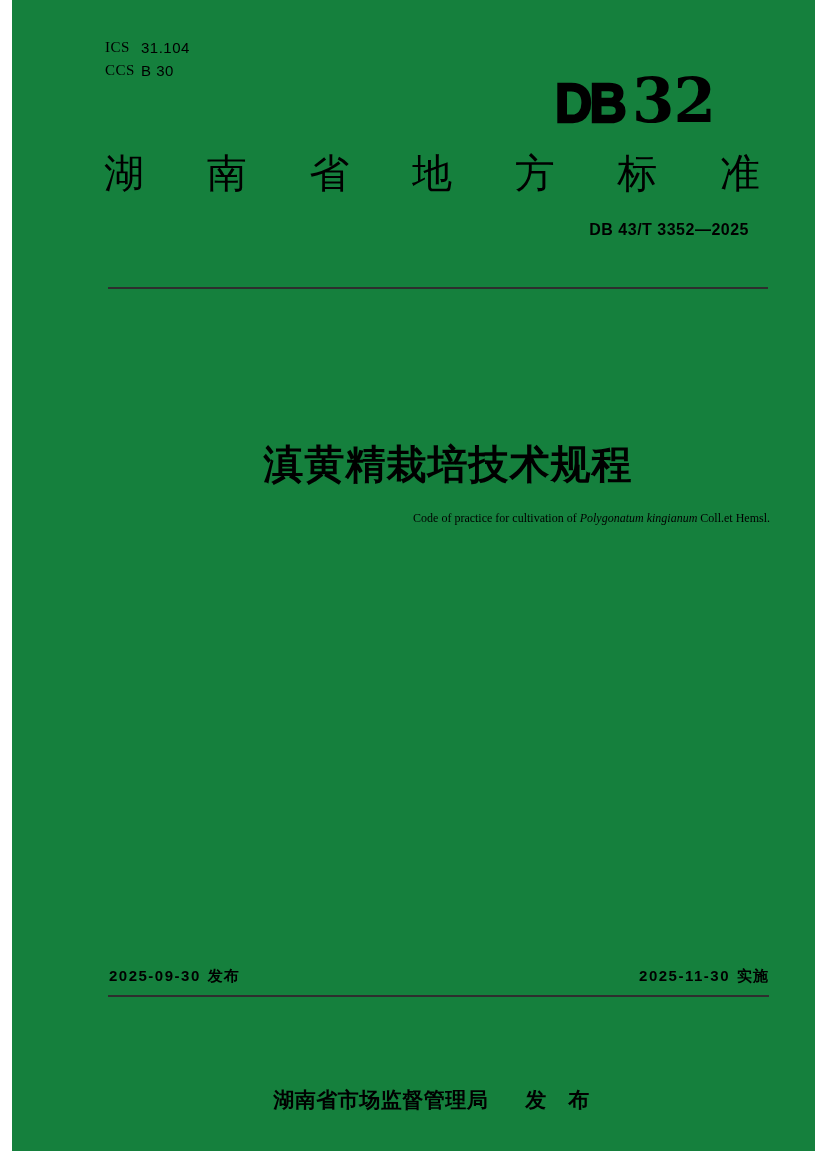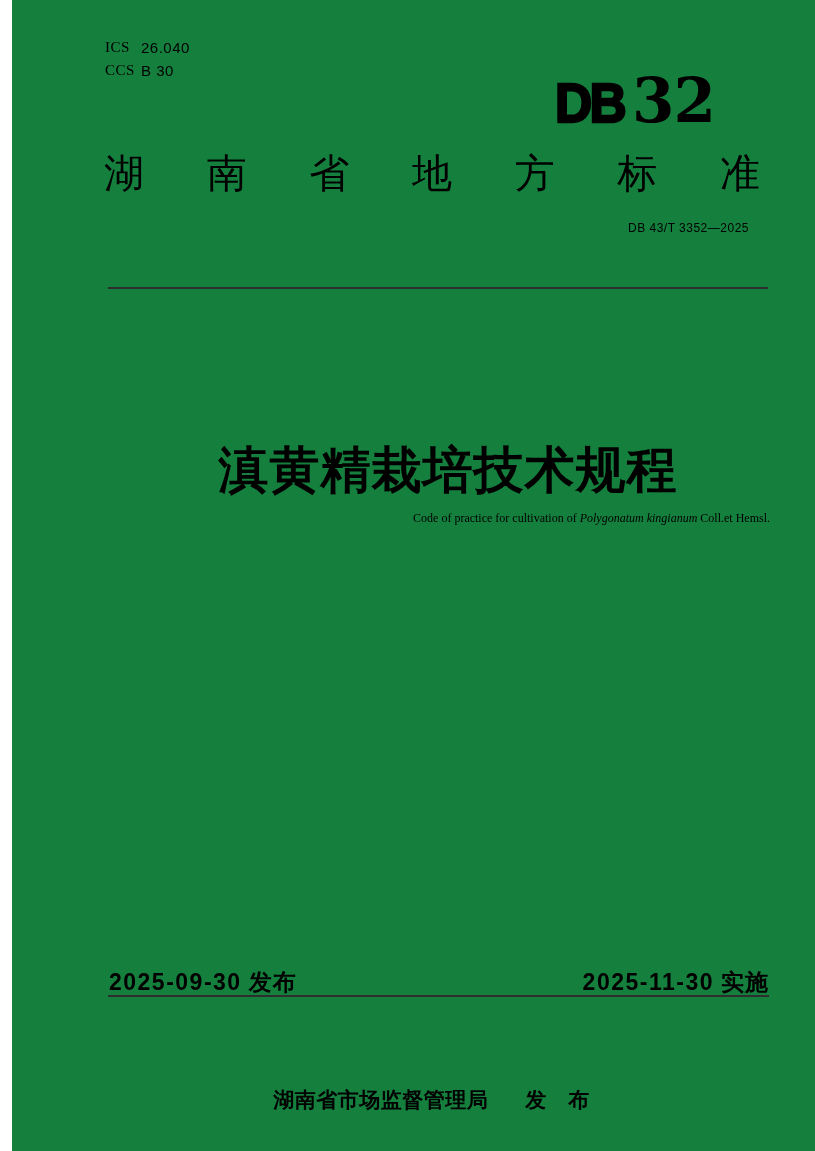--- a/index.html
+++ b/index.html
@@ -67,43 +67,43 @@
     font-size: 40px;
     line-height: 1.15;
     font-weight: 500;
   }
 
   
   .standard-number {
     position: absolute;
     top: 221px;
     right: 78px;
-    font-size: 12px;
-    font-weight: normal;
+    font-size: 16px;
+    font-weight: bold;
     letter-spacing: 0.5px;
   }
 
   .rule {
     position: absolute;
     left: 96px;
     width: 660px;
     height: 2px;
     background: #2e2e2e;
   }
   .rule-top { top: 287px; }
   .rule-bottom { top: 995px; width: 661px; }
 
   
   .title-zh {
     position: absolute;
     top: 437px;
     left: 106px;
     width: 660px;
     text-align: center;
-    font-size: 50px;
+    font-size: 40px;
     font-weight: bold;
     letter-spacing: 1px;
     white-space: nowrap;
   }
 
   
   .title-en {
     position: absolute;
     top: 511px;
     left: 96px;
@@ -116,21 +116,21 @@
   .title-en .species { font-style: italic; }
 
   
   .dates-row {
     position: absolute;
     top: 967px;
     left: 97px;
     width: 660px;
     display: flex;
     justify-content: space-between;
-    font-size: 23px;
+    font-size: 15px;
     font-weight: bold;
   }
   .date-group { display: flex; align-items: baseline; gap: 7px; }
   .date-value { letter-spacing: 1.5px; }
   .date-label { letter-spacing: 1px; }
 
   
   .publisher-row {
     position: absolute;
     top: 1086px;
@@ -146,21 +146,21 @@
   }
 </style>
 </head>
 <body>
 
 <div class="page">
 
   <div class="codes">
     <div class="code-row">
       <span class="code-label">ICS</span>
-      <span class="code-value">26.040</span>
+      <span class="code-value">31.104</span>
     </div>
     <div class="code-row">
       <span class="code-label">CCS</span>
       <span class="code-value">B 30</span>
     </div>
   </div>
 
   <div class="logo">
     <span class="logo-db">DB</span>
     <span class="logo-region">32</span>

